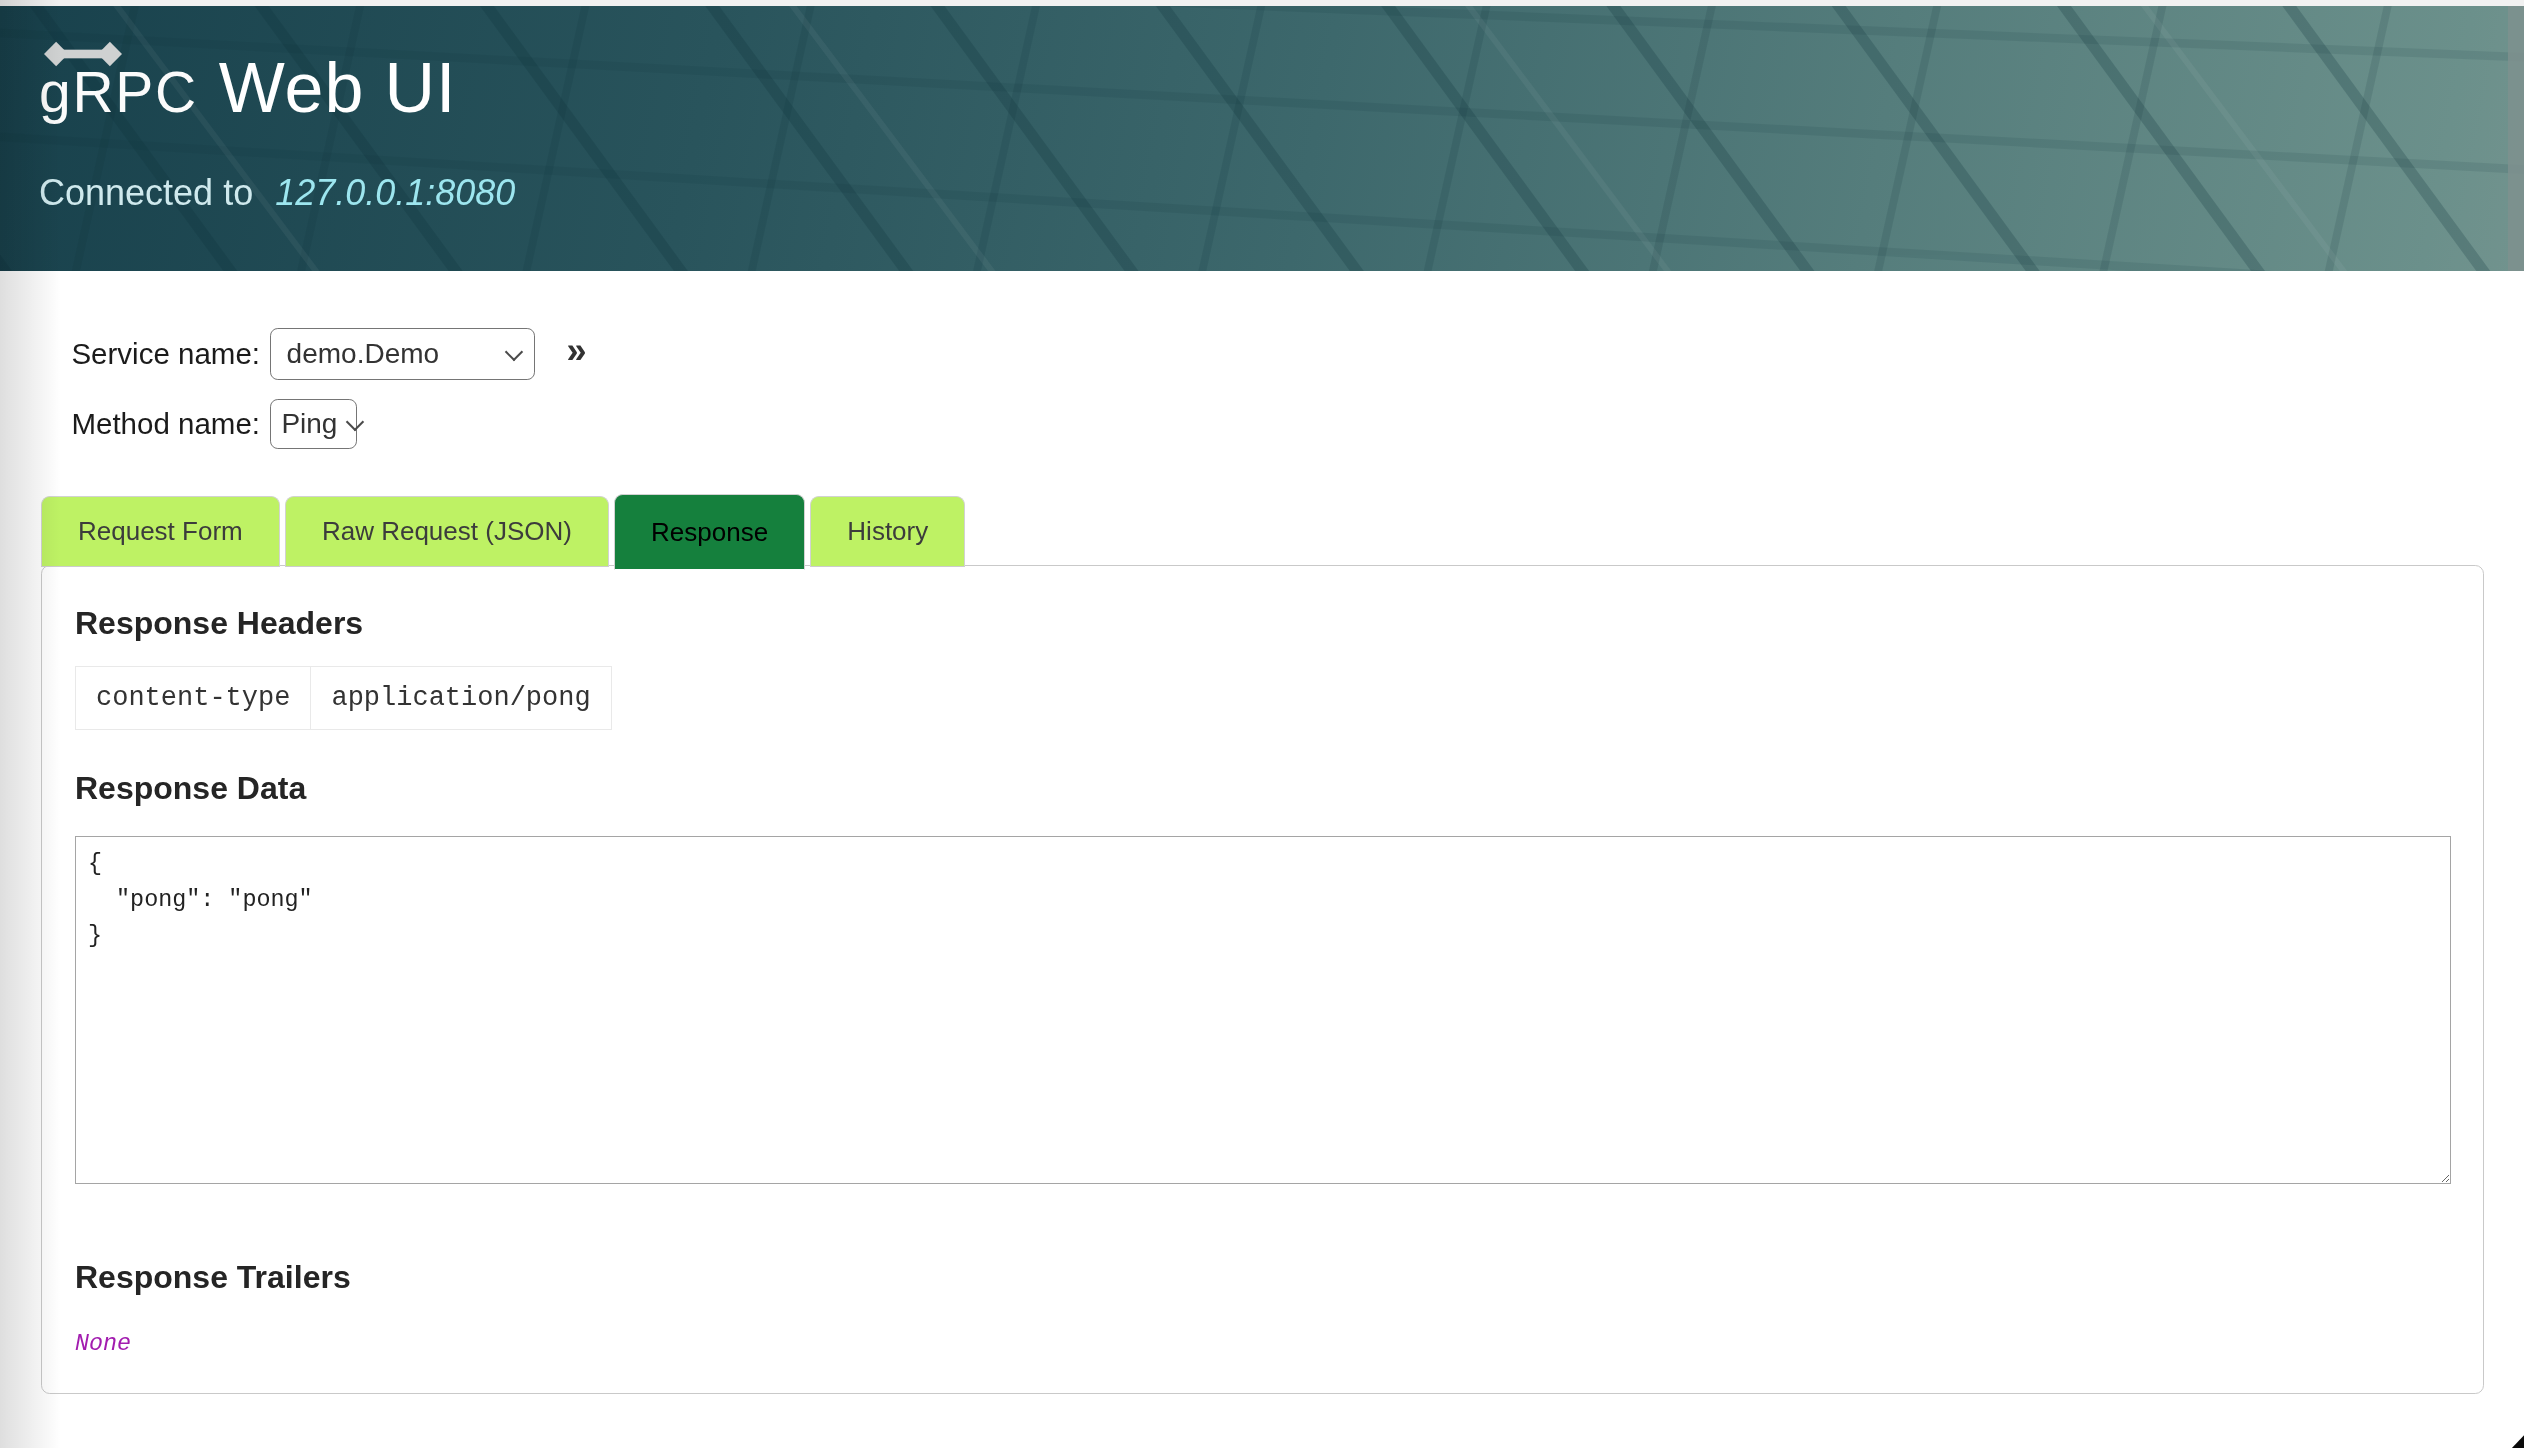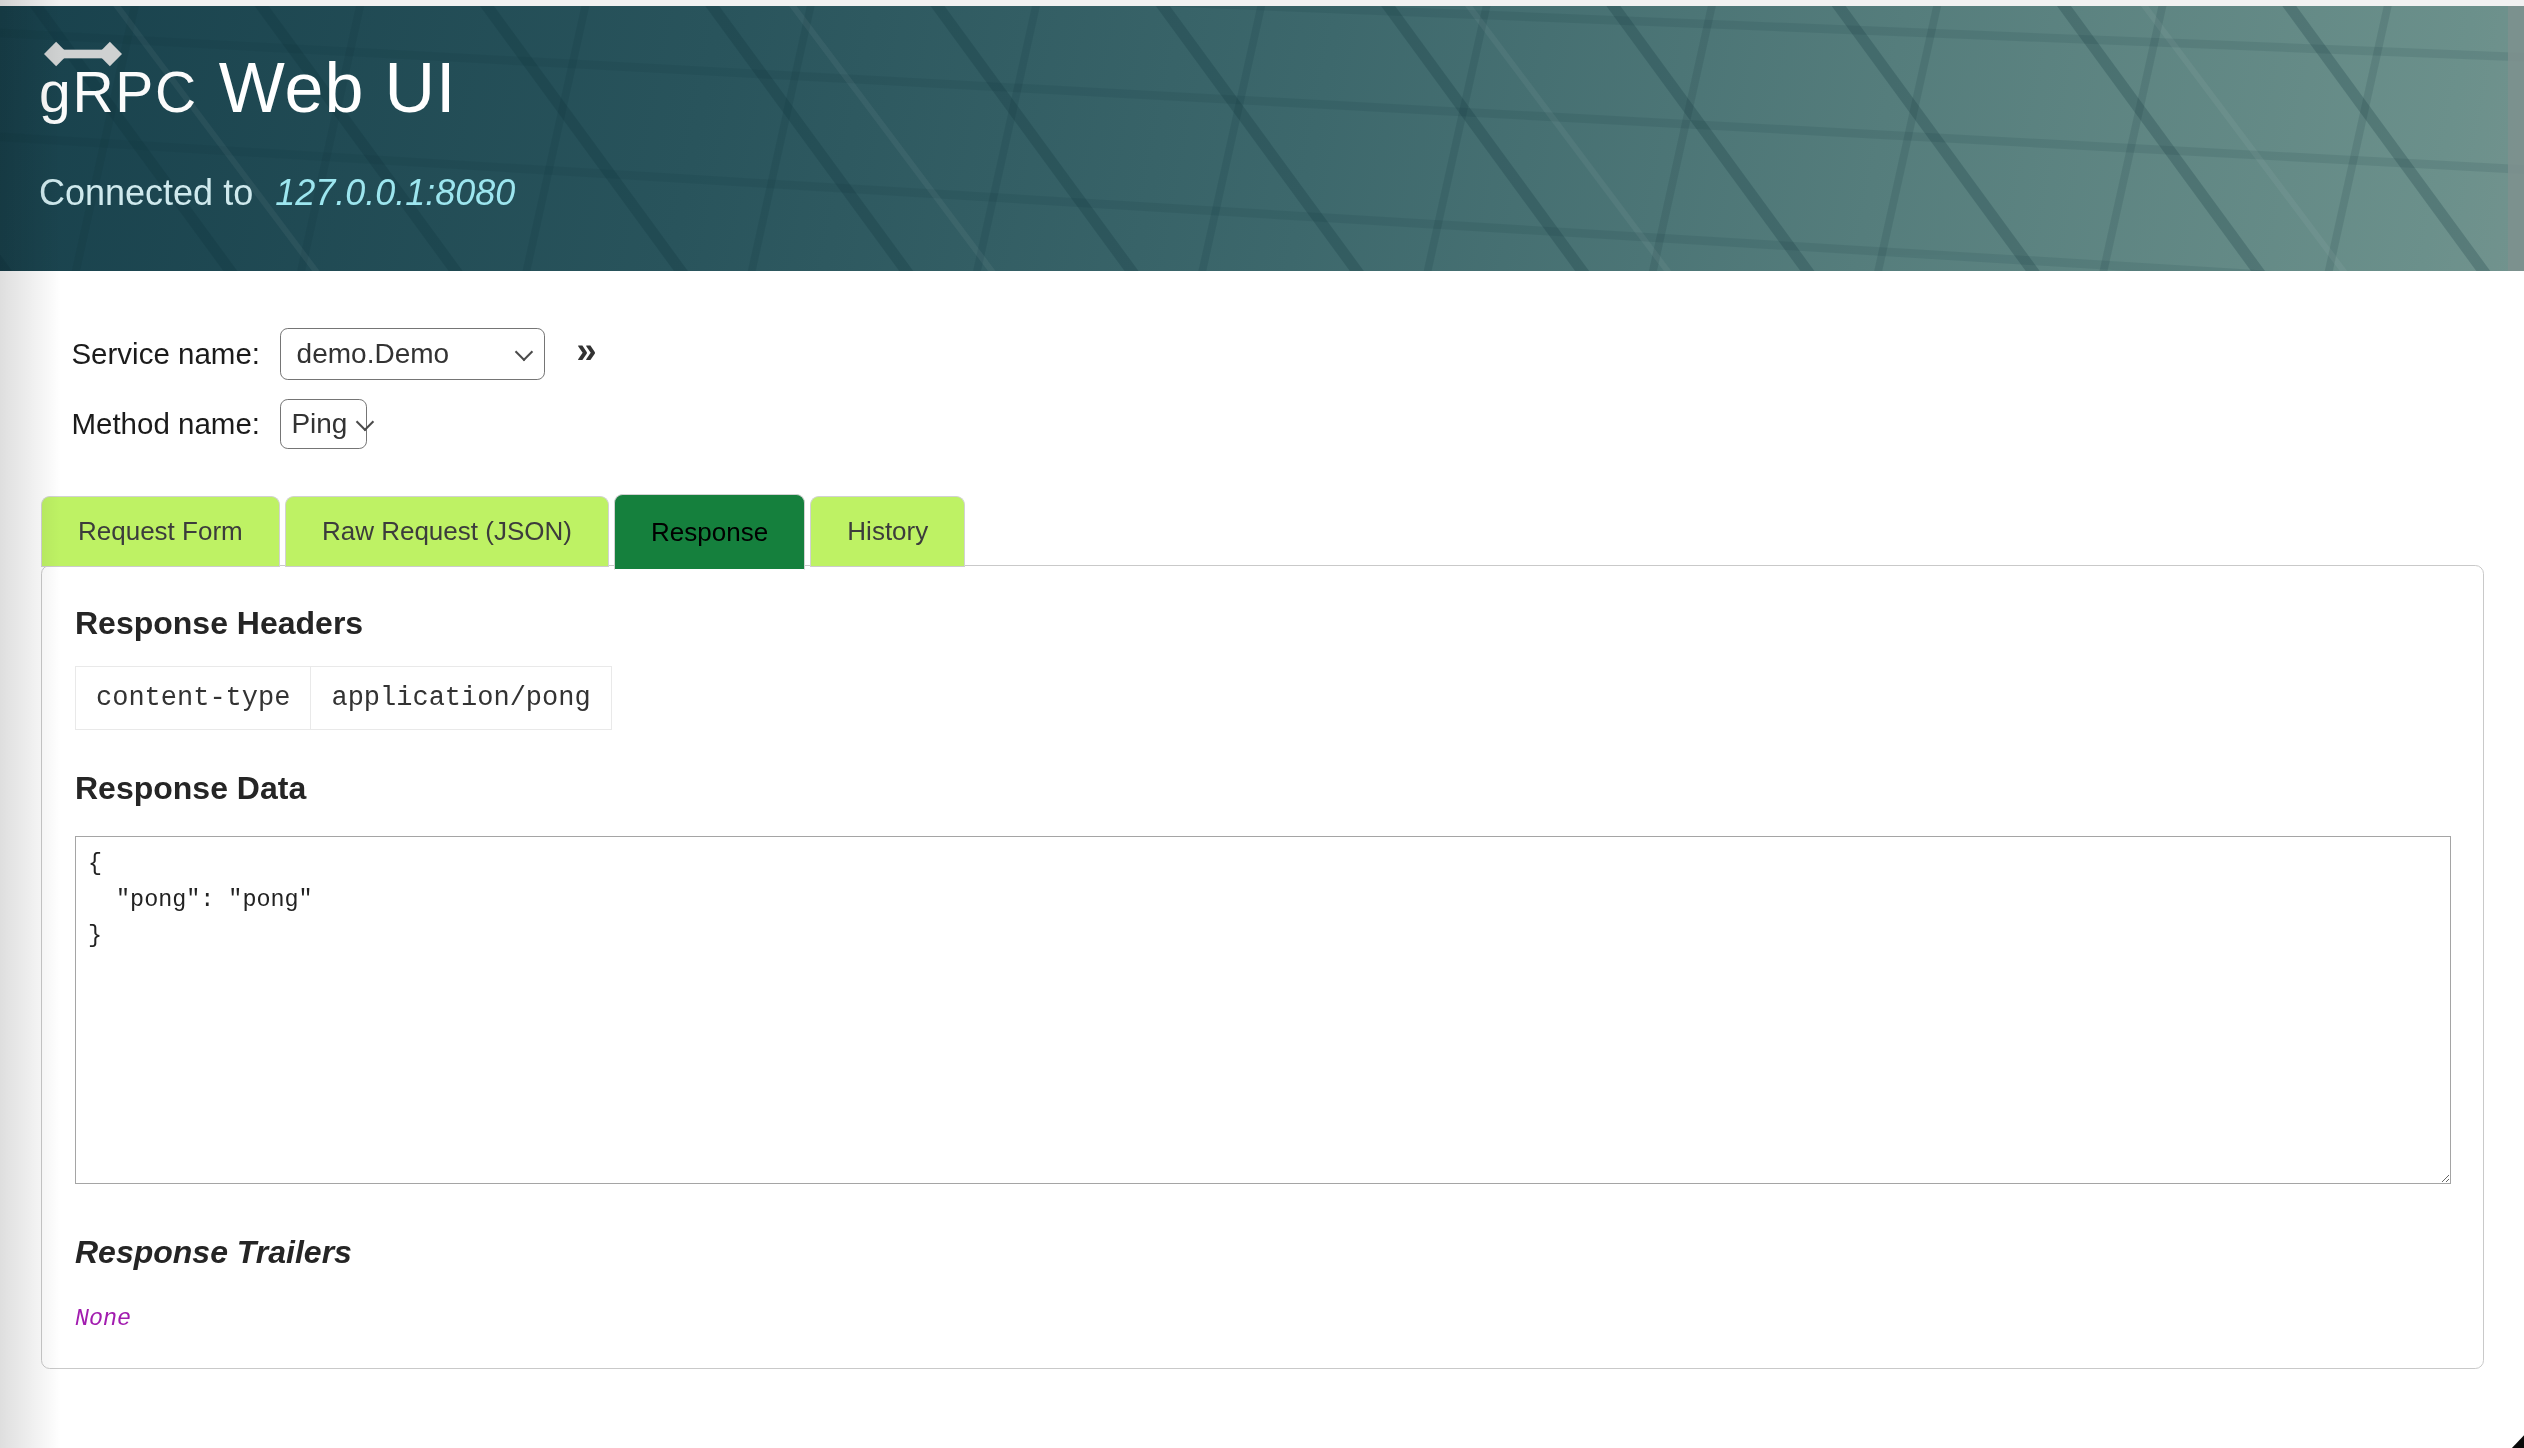--- a/index.html
+++ b/index.html
@@ -51,21 +51,21 @@
   .controls {
     position: absolute; left: 0; top: 328px; width: 2471px;
   }
   .control-row { display: flex; align-items: center; }
   .control-row + .control-row { margin-top: 19px; }
   .control-label {
     width: 260px; text-align: right; font-size: 29.5px; color: #1b1b1b;
     flex: 0 0 260px;
   }
   .select-box {
-    margin-left: 20px; height: 52px; background: #ffffff;
+    margin-left: 10px; height: 52px; background: #ffffff;
     border: 1.7px solid #757575; border-radius: 7.8px;
     display: flex; align-items: center;
     font-size: 28px; color: #333333; padding: 0 15.6px;
     position: relative; cursor: default;
   }
   .select-box.service { width: 265px; }
   .select-box.method { width: 87px; height: 50px; padding: 0 10.4px; }
   .chevron {
     width: 13px; height: 13px; border-right: 2.6px solid #4a4a4a; border-bottom: 2.6px solid #4a4a4a;
     transform: rotate(45deg) translateY(-3.5px); margin-left: auto; flex: 0 0 auto;
@@ -109,21 +109,21 @@
   .response-textarea {
     display: block; margin-top: 29.5px;
     width: 2376px; height: 348px;
     border: 1.7px solid #a5a5a5;
     background: #ffffff;
     font-family: "Liberation Mono", "DejaVu Sans Mono", monospace;
     font-size: 23.4px; line-height: 36px; color: #222222;
     padding: 8.7px 12px;
     resize: both; outline: none;
   }
-  .trailers-heading { margin-top: 50px; font-style: italic; }
+  .trailers-heading { margin-top: 75px; }
   .trailers-value {
     margin-top: 35px;
     font-family: "Liberation Mono", "DejaVu Sans Mono", monospace;
     font-style: italic; font-size: 23.4px; color: #a21caf;
   }
 
   
   .cursor-artifact {
     position: absolute; right: 0; bottom: 0; width: 16.5px; height: 15.6px;
     background: #0a0a0a;

